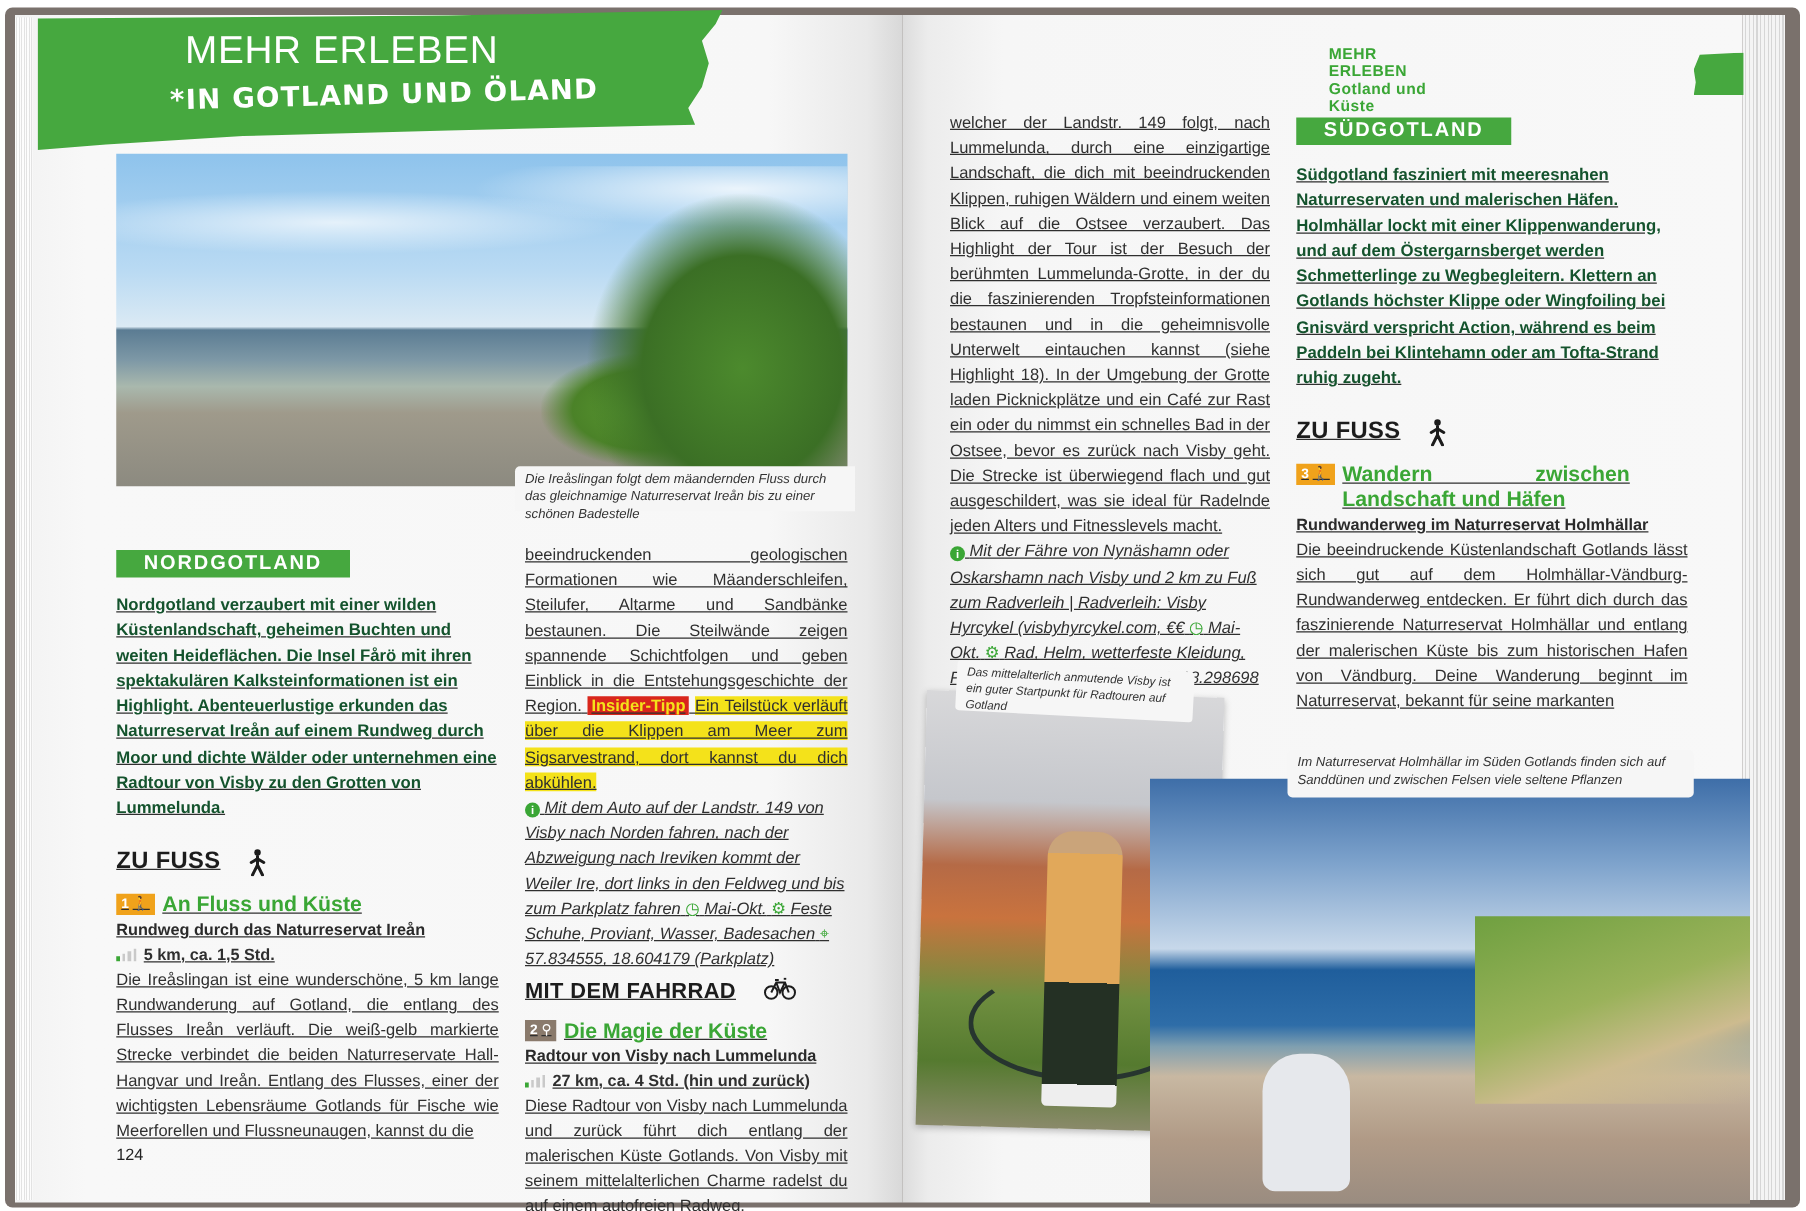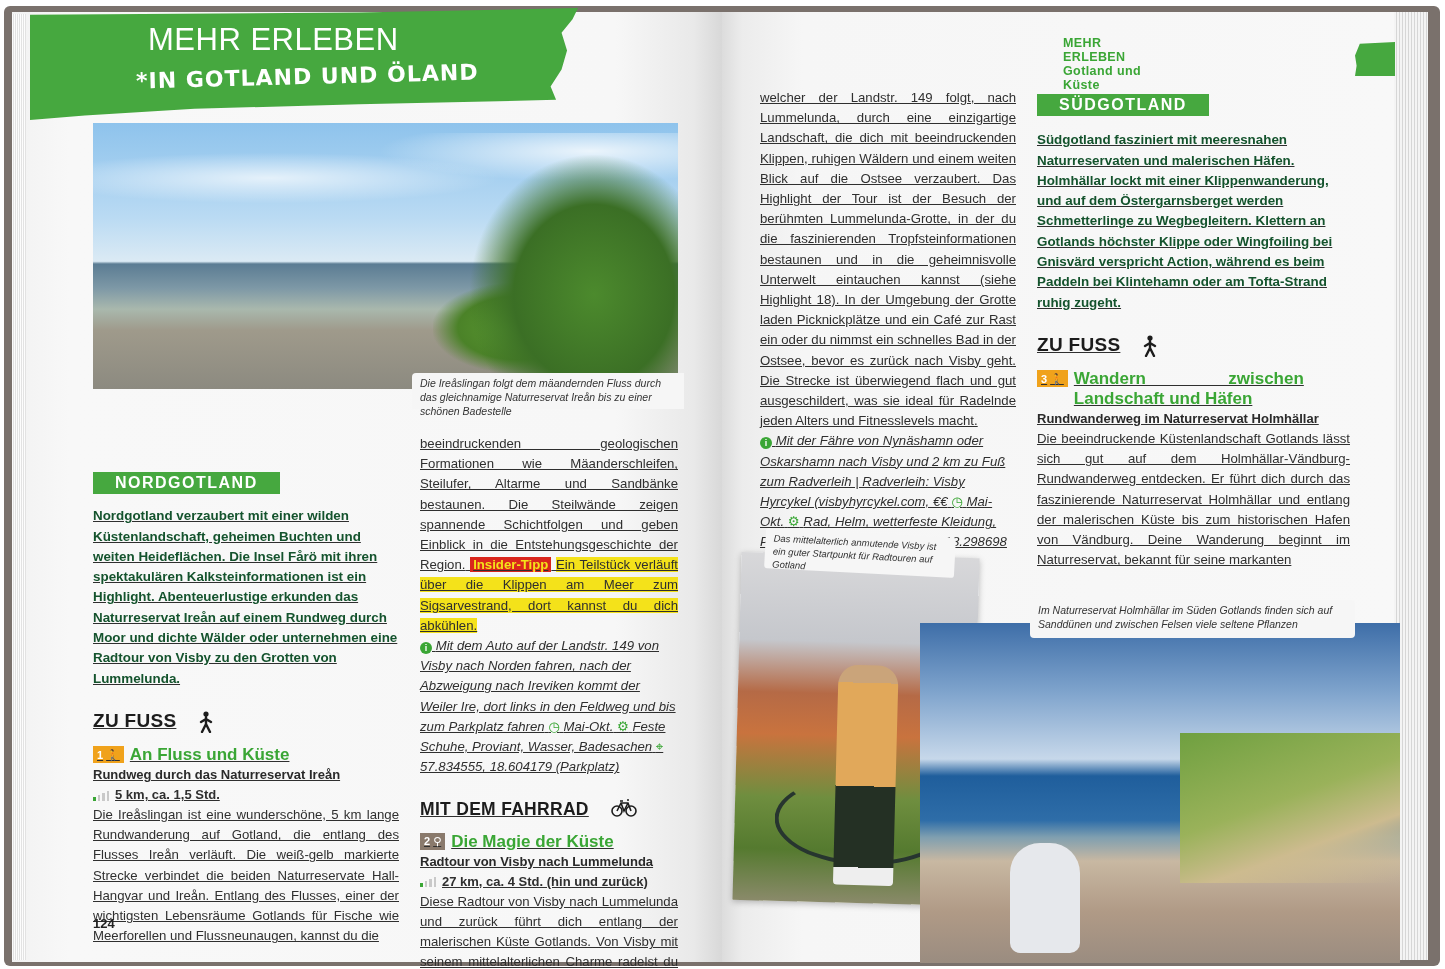--- a/index.html
+++ b/index.html
@@ -67,21 +67,21 @@
   .bars i:nth-child(1) { height: 4px; background: #3aa635; }
   .bars i:nth-child(2) { height: 6px; }
   .bars i:nth-child(3) { height: 8px; }
   .bars i:nth-child(4) { height: 10px; }
   .italic { font-style: italic; text-align: left; }
   .hl { background: #f4e21a; }
   .insider { background: #d9261c; color: #f4e21a; font-weight: bold; padding: 0 3px; }
   .ico-info { display: inline-block; width: 12px; height: 12px; border-radius: 50%; background: #3aa635; color: #fff; font-size: 9px; line-height: 12px; text-align: center; font-style: normal; font-weight: bold; vertical-align: -1px; }
   .ico-green { color: #3aa635; font-style: normal; }
   .running-head { position: absolute; left: 1063px; top: 36px; font-size: 12.5px; font-weight: bold; color: #3aa635; letter-spacing: 0.4px; }
-  .page-num { position: absolute; left: 93px; top: 916px; font-size: 13px; font-weight: bold; color: #222; }
+  .page-num { position: absolute; left: 93px; top: 916px; font-size: 13px; font-weight: normal; color: #222; }
 </style>
 </head>
 <body>
 
 <div class="book">
   <div class="cover"></div>
   <div class="page-edges-right"></div>
 
   <div class="page page-left"></div>
   <div class="page-edges-left"></div>
@@ -90,21 +90,21 @@
   <div class="brush-title">MEHR ERLEBEN</div>
   <div class="brush-sub">*IN GOTLAND UND ÖLAND</div>
 
   <div class="photo photo-beach">
     <div class="clouds"></div>
     <div class="bush"></div>
     <div class="trees"></div>
   </div>
   <div class="caption caption-beach">Die Ireåslingan folgt dem mäandernden Fluss durch das gleich­namige Naturreservat Ireån bis zu einer schönen Badestelle</div>
 
-  <div class="col" style="left:93px; top:440px; width:306px;margin-top:32px;">
+  <div class="col" style="left:93px; top:440px; width:306px;">
     <div class="section-tag">NORDGOTLAND</div>
     <p class="lead" style="margin-top:12px;">Nordgotland verzaubert mit einer wilden Küstenlandschaft, geheimen Buchten und weiten Heideflächen. Die Insel Fårö mit ihren spektakulären Kalksteinformationen ist ein Highlight. Abenteuerlustige erkunden das Naturreservat Ireån auf einem Rundweg durch Moor und dichte Wälder oder unternehmen eine Radtour von Visby zu den Grotten von Lummelunda.</p>
 
     <div class="h-mode" style="margin-top:22px;">
       <span>ZU FUSS</span>
       <span>
         <svg width="16" height="22" viewBox="0 0 16 22">
             <circle cx="8" cy="3" r="2.6" fill="#1c1c1c"></circle>
             <path d="M8 6 L8 13 M8 8 L3 11 M8 8 L13 11 M8 13 L4 21 M8 13 L12 21" stroke="#1c1c1c" stroke-width="2.4" fill="none" stroke-linecap="round"></path>
           </svg>
@@ -143,21 +143,21 @@
       <span class="ico-info">i</span>
       <span>Mit dem Auto auf der Landstr. 149 von Visby nach Norden fahren, nach der Abzweigung nach Ireviken kommt der Weiler Ire, dort links in den Feldweg und bis zum Parkplatz fahren</span>
       <span class="ico-green">◷</span>
       <span>Mai-Okt.</span>
       <span class="ico-green">⚙</span>
       <span>Feste Schuhe, Proviant, Wasser, Badesachen</span>
       <span class="ico-green">⌖</span>
       <span>57.834555, 18.604179 (Parkplatz)</span>
     </p>
 
-    <div class="h-mode" style="margin-top:22px; font-size:17.5px;">
+    <div class="h-mode" style="margin-top:5px; font-size:17.5px;">
       <span>MIT DEM FAHRRAD</span>
       <span>
         <svg width="26" height="18" viewBox="0 0 26 18">
             <circle cx="6" cy="12" r="5" stroke="#1c1c1c" stroke-width="1.6" fill="none"></circle>
             <circle cx="20" cy="12" r="5" stroke="#1c1c1c" stroke-width="1.6" fill="none"></circle>
             <path d="M6 12 L10 4 L17 4 L20 12 M10 4 L13 12 L17 4 M9 2 L12 2 M16 1 L18 1" stroke="#1c1c1c" stroke-width="1.6" fill="none"></path>
           </svg>
       </span>
     </div>
 

